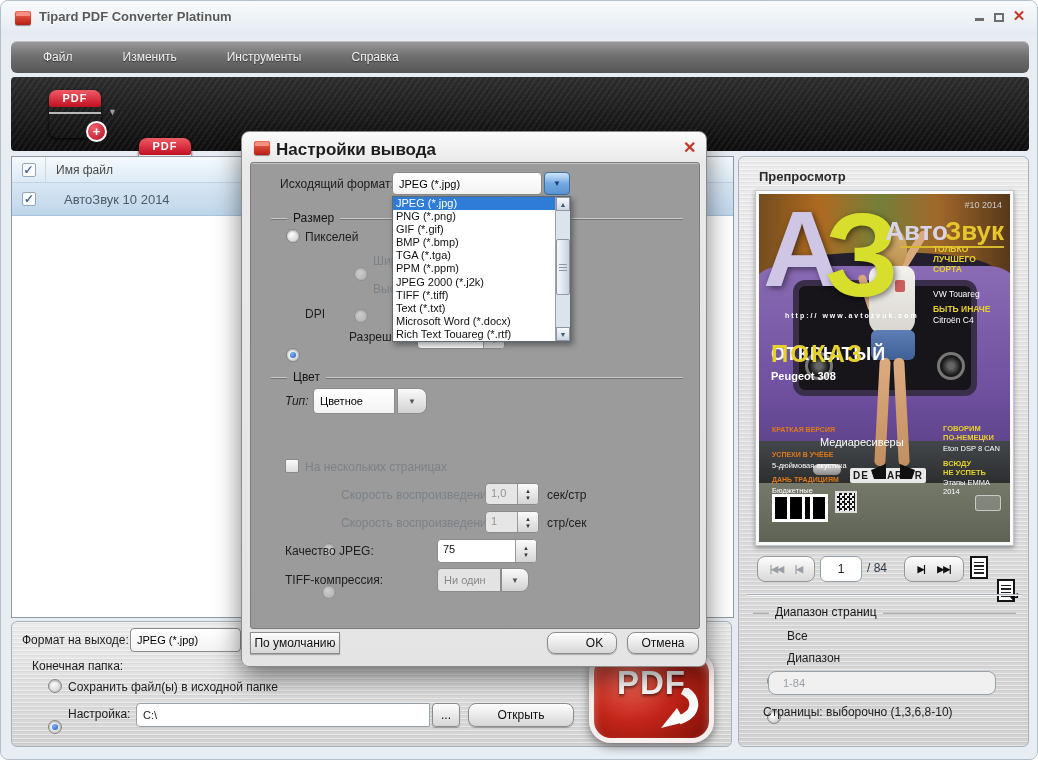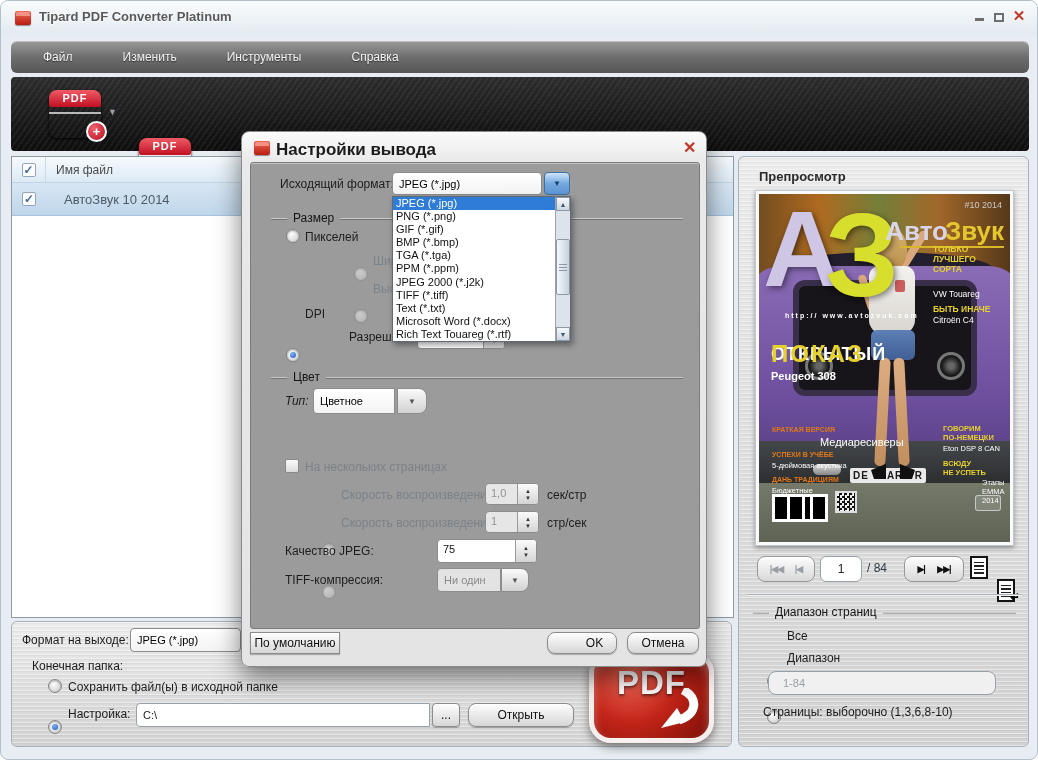--- a/index.html
+++ b/index.html
@@ -297,21 +297,21 @@
         <span class="cov-t" style="left:13px;top:282px;font-size:7px;font-weight:bold;color:#e07818;">ДАНЬ ТРАДИЦИЯМ</span>
         <span class="cov-t" style="left:13px;top:292px;font-size:7.5px;color:#fff;">Бюджетные
 4-канальные
 усилители</span>
 
         <span class="cov-t" style="left:184px;top:230px;font-size:7.5px;font-weight:bold;color:#e6d02a;">ГОВОРИМ
 ПО-НЕМЕЦКИ</span>
         <span class="cov-t" style="left:184px;top:250px;font-size:7.5px;color:#fff;">Eton DSP 8 CAN</span>
         <span class="cov-t" style="left:184px;top:265px;font-size:7.5px;font-weight:bold;color:#e6d02a;">ВСЮДУ
 НЕ УСПЕТЬ</span>
-        <span class="cov-t" style="left:184px;top:284px;font-size:7.5px;color:#fff;margin-left:39px;">Этапы EMMA
+        <span class="cov-t" style="left:184px;top:284px;font-size:7.5px;color:#fff;">Этапы EMMA
 2014</span>
 
         <div class="cov-barcode">
             <i></i>
             <i></i>
             <i style="flex:.4"></i>
             <i></i>
           </div>
         <div class="cov-qr"></div>
         <div class="cov-badge"></div>

